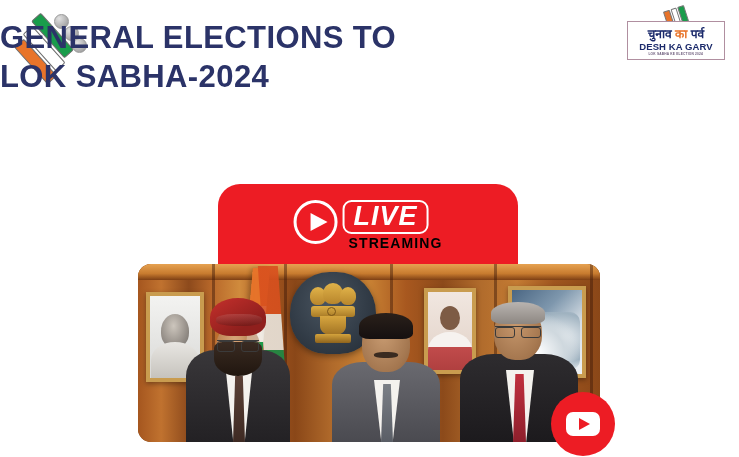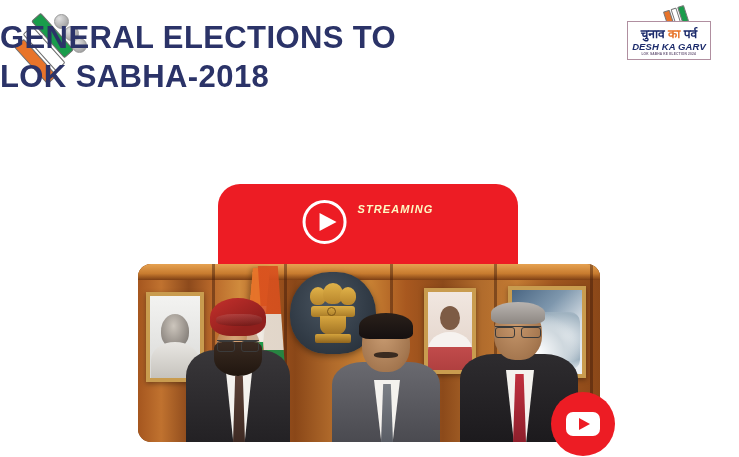--- a/index.html
+++ b/index.html
@@ -79,21 +79,21 @@
     border: 0.7px solid #777;
     border-radius: 1px;
   }
   .garv-mini span:nth-child(1) { background: #E8742A; }
   .garv-mini span:nth-child(2) { background: #ffffff; }
   .garv-mini span:nth-child(3) { background: #199C4B; }
   .garv-box {
     position: absolute;
     left: 0;
     top: 13px;
-    width: 84px;
+    width: 98px;
     height: 39px;
     border: 1.2px solid #b08fa0;
     background: #ffffff;
     display: flex;
     flex-direction: column;
     align-items: center;
     justify-content: center;
     padding-top: 3px;
   }
   .garv-hi {
@@ -105,21 +105,20 @@
     white-space: nowrap;
   }
   .garv-hi .orange { color: #E8742A; }
   .garv-en {
     font-size: 9.5px;
     font-weight: 700;
     color: #1b2a6b;
     letter-spacing: 0.1px;
     line-height: 11px;
     white-space: nowrap;
-    font-style: italic;
   }
   .garv-sub {
     font-size: 3.4px;
     font-weight: 700;
     color: #6b5a7a;
     letter-spacing: 0.2px;
     line-height: 5px;
     white-space: nowrap;
     transform: scale(0.95);
   }
@@ -202,25 +201,24 @@
     border-radius: 9px;
     padding: 1px 9px 2px 9px;
     font-size: 27px;
     font-weight: 800;
     color: #ffffff;
     letter-spacing: 1px;
     line-height: 27px;
     font-style: italic;
   }
   .streaming-word {
-    font-size: 11px;
+    font-size: 14px;
     font-weight: 800;
-    color: #fef9c3;
+    color: #000000;
     letter-spacing: 1.1px;
-    font-style: italic;
     margin-top: 1px;
     margin-left: 6px;
     line-height: 16px;
   }
 
   
   .photo {
     position: absolute;
     left: 138px;
     top: 264px;
@@ -624,27 +622,28 @@
     </div>
     <div class="garv-box">
       <div class="garv-hi"><span>चुनाव</span> <span class="orange">का</span> <span>पर्व</span></div>
       <div class="garv-en">DESH KA GARV</div>
       <div class="garv-sub">LOK SABHA KE ELECTION 2024</div>
     </div>
   </div>
 
   <div class="titles">
     <div class="title-l1">GENERAL ELECTIONS TO</div>
-    <div class="title-l2">LOK SABHA-2018</div>
+    <div class="title-l2">LOK SABHA-2024</div>
   </div>
 
   <div class="live-banner">
     <div class="live-badge">
       <div class="play-circle"></div>
       <div class="live-text-wrap">
+        <div class="live-word">LIVE</div>
         <div class="streaming-word">STREAMING</div>
       </div>
     </div>
   </div>
 
   <div class="photo">
     <div class="wall"></div>
     <div class="top-trim"></div>
     <div class="seam" style="left:74px"></div>
     <div class="seam" style="left:146px"></div>

